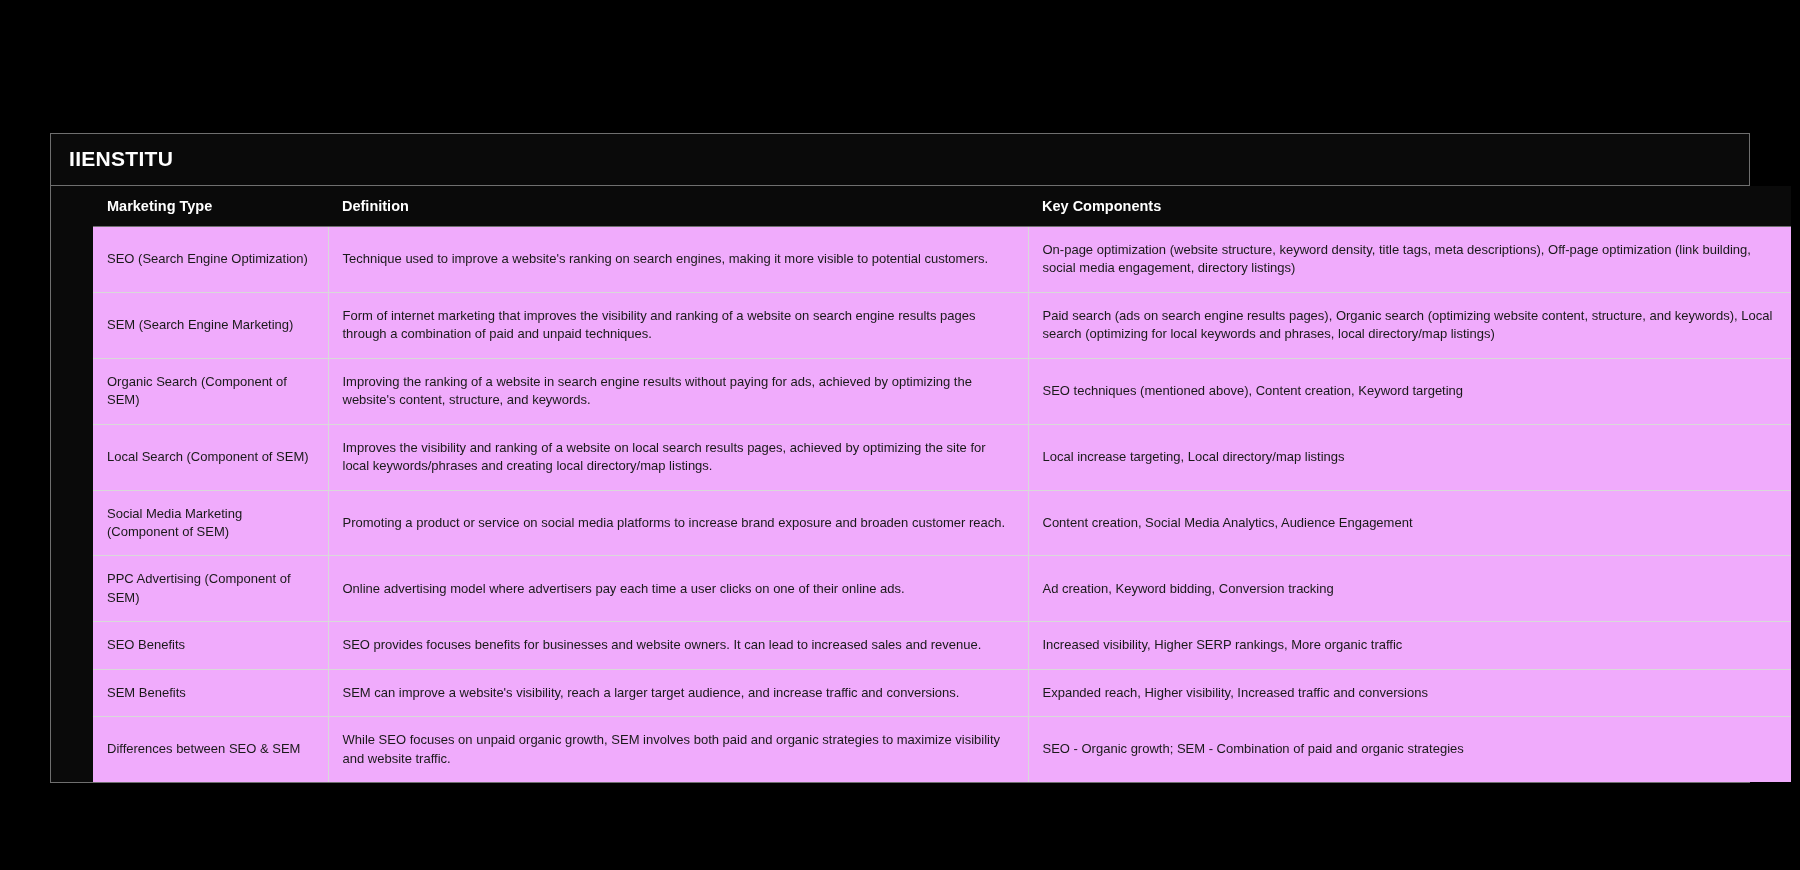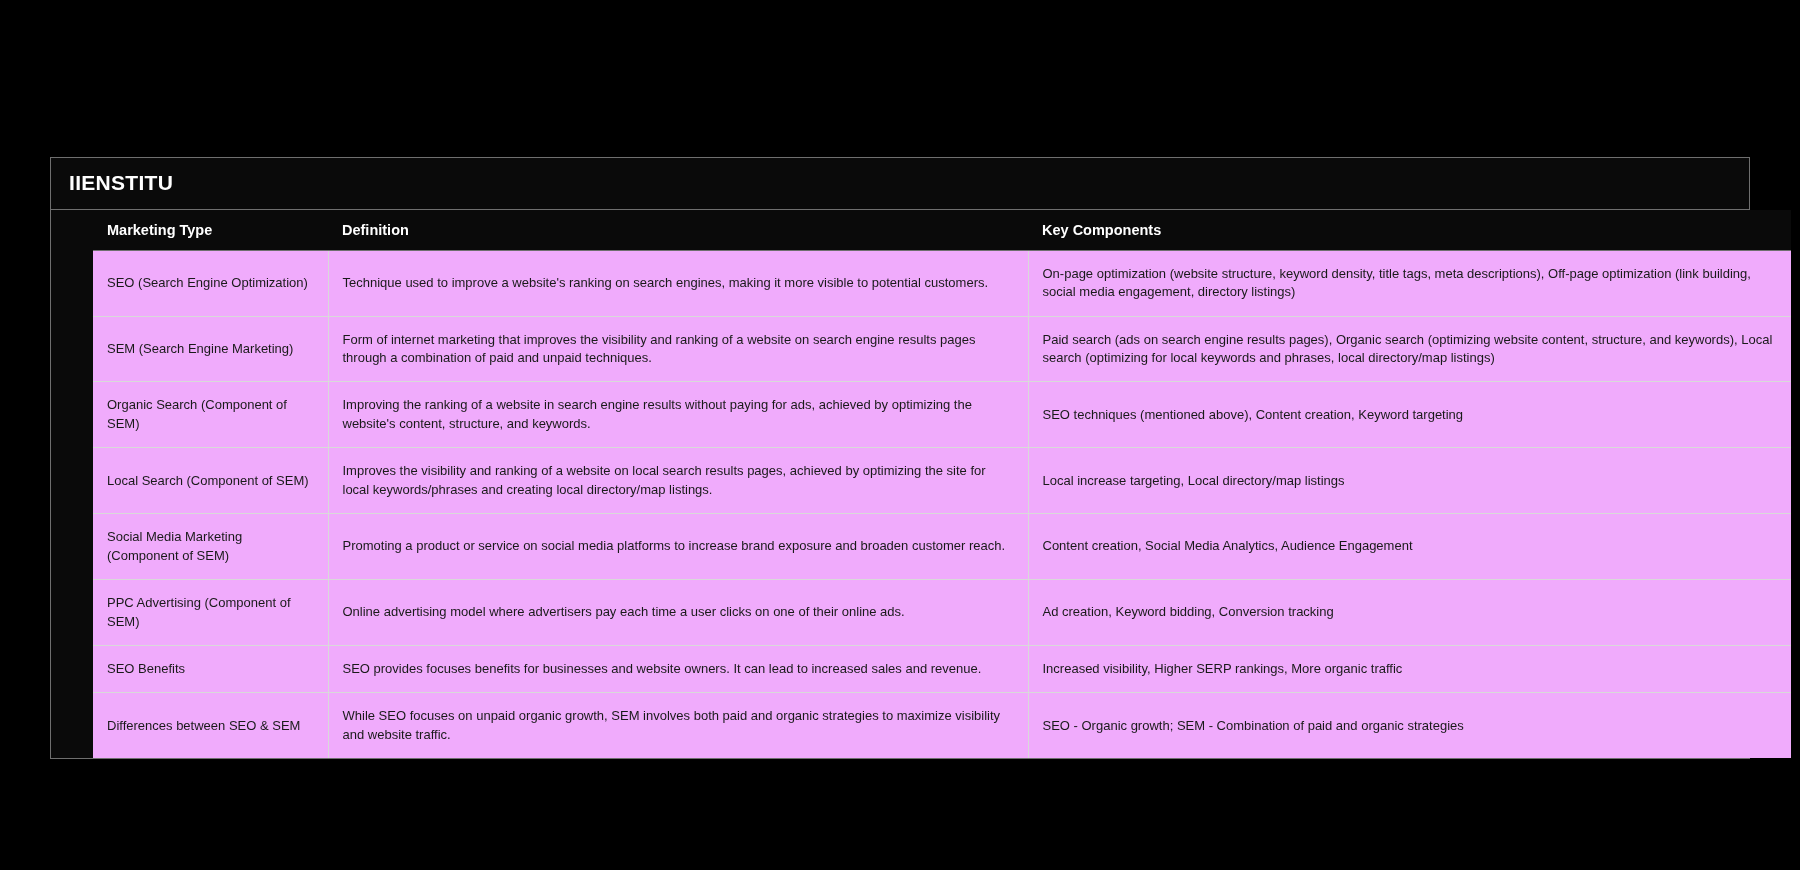--- a/index.html
+++ b/index.html
@@ -122,20 +122,25 @@
           <td class="col-type">PPC Advertising (Component of SEM)</td>
           <td class="col-def">Online advertising model where advertisers pay each time a user clicks on one of their online ads.</td>
           <td class="col-key">Ad creation, Keyword bidding, Conversion tracking</td>
         </tr>
         <tr>
           <td class="col-type">SEO Benefits</td>
           <td class="col-def">SEO provides focuses benefits for businesses and website owners. It can lead to increased sales and revenue.</td>
           <td class="col-key">Increased visibility, Higher SERP rankings, More organic traffic</td>
         </tr>
         <tr>
+          <td class="col-type">SEM Benefits</td>
+          <td class="col-def">SEM can improve a website's visibility, reach a larger target audience, and increase traffic and conversions.</td>
+          <td class="col-key">Expanded reach, Higher visibility, Increased traffic and conversions</td>
+        </tr>
+        <tr>
           <td class="col-type">Differences between SEO &amp; SEM</td>
           <td class="col-def">While SEO focuses on unpaid organic growth, SEM involves both paid and organic strategies to maximize visibility and website traffic.</td>
           <td class="col-key">SEO - Organic growth; SEM - Combination of paid and organic strategies</td>
         </tr>
       </tbody>
     </table>
 
   </div>
 </div>
 

